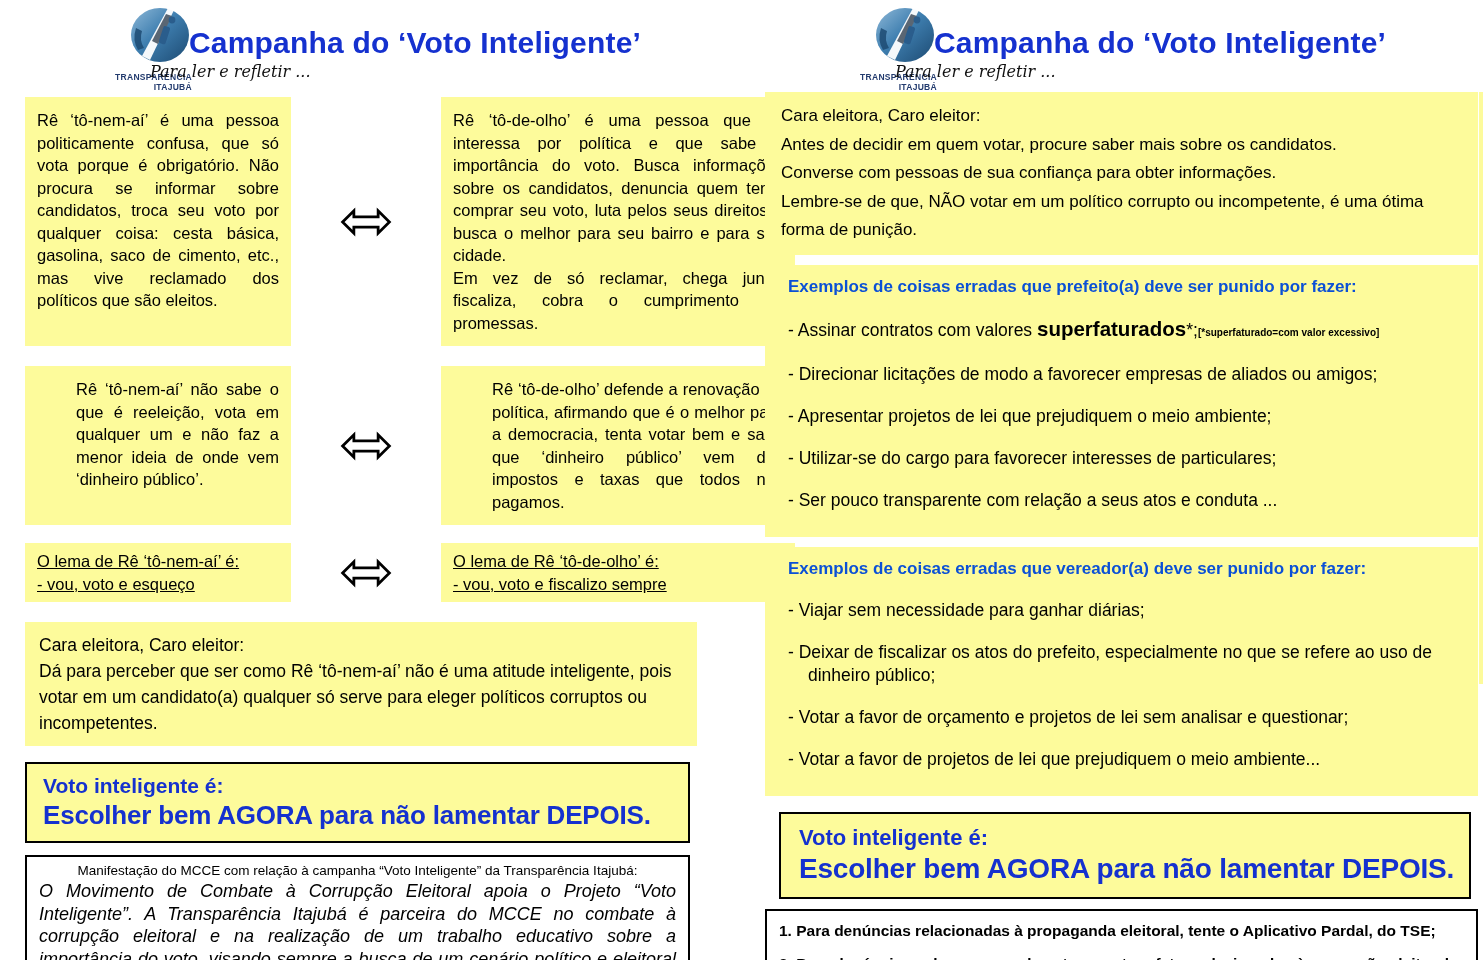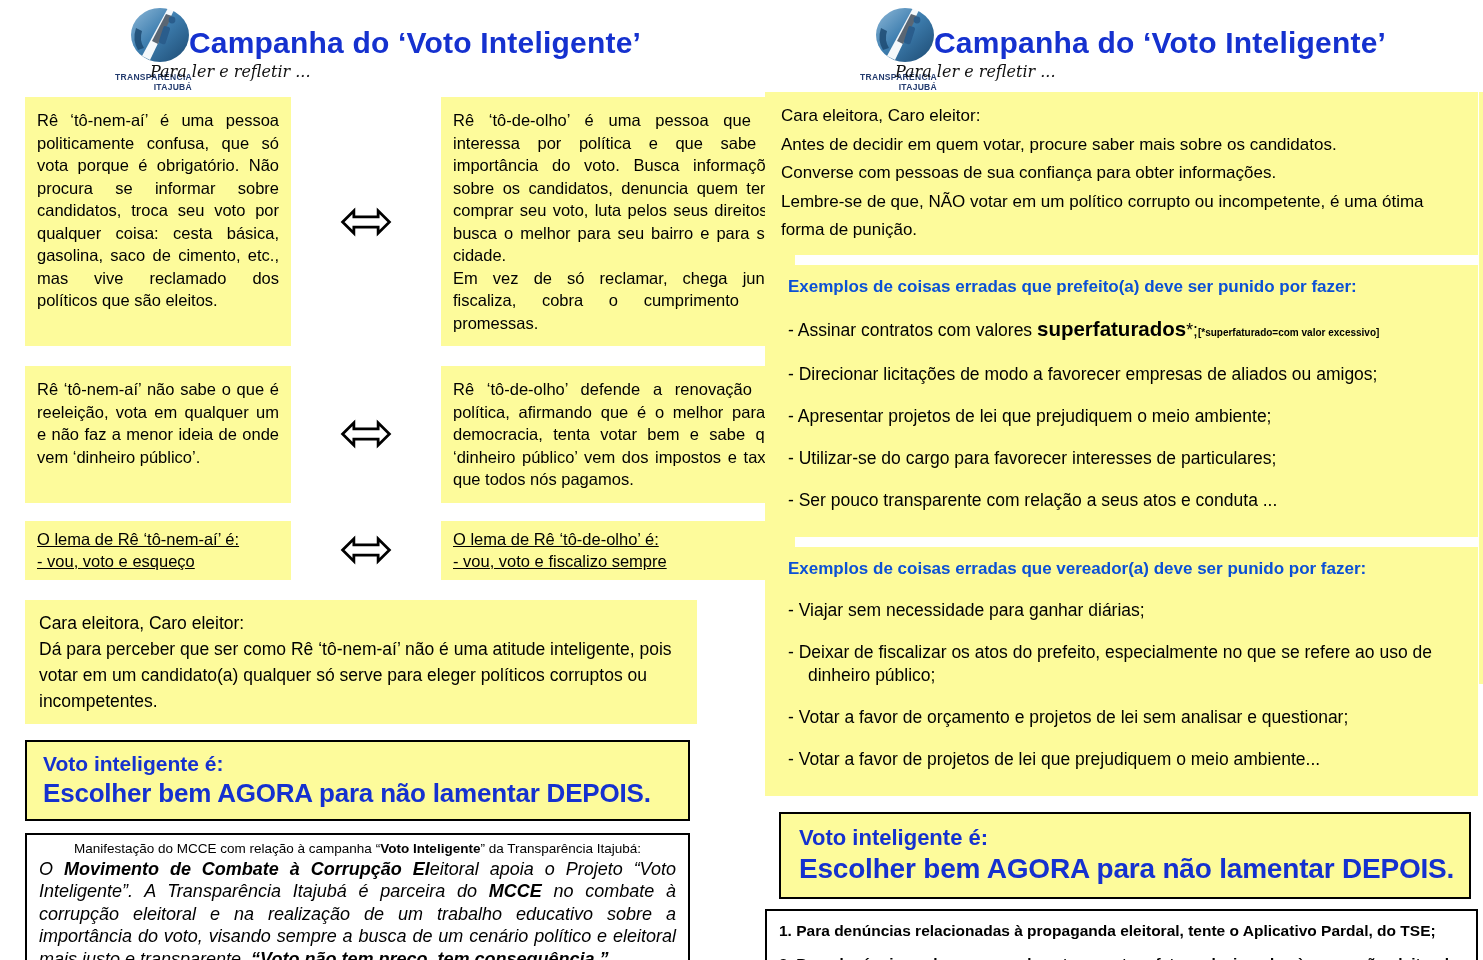--- a/index.html
+++ b/index.html
@@ -26,41 +26,41 @@
   .row { display:flex; align-items:stretch; margin-left:25px;gap:48px; }
   .arrow-col { width:54px; display:flex; align-items:center; justify-content:center; flex:0 0 54px; }
   .colA { width:266px; flex:0 0 266px; }
   .colB { width:354px; flex:0 0 354px; }
   .boxtext { font-size:16.5px; line-height:22.5px; padding:12px 12px; white-space:pre-line; }
   .just { text-align:justify; }
 
   #row1 { margin-top:3px; }
   #row1 .ybox { min-height:233px; }
   #row2 { margin-top:20px; }
-  #row2 .ybox { min-height:120px; }
+  #row2 .ybox { min-height:120px;padding-left:39px; }
   #row3 { margin-top:18px; }
   #row3 .ybox { min-height:52px; }
   #row3 .boxtext { padding:7px 12px;text-decoration:underline; }
 
   .eleitor-note { margin:20px 0 0 25px; width:672px; min-height:108px;
                   font-size:17.5px; line-height:26px; padding:10px 14px; white-space:pre-line; }
 
   .slogan-box { border:2px solid #000; background:#fdfb9b; color:#1531cf; font-weight:bold; }
   #sloganL { margin:16px 0 0 25px; width:665px; padding:8px 14px 10px 16px; }
   #sloganL .s1 { font-size:21px; line-height:27px; }
   #sloganL .s2 { font-size:26px; line-height:32px; letter-spacing:-.2px; }
   #sloganR { margin:16px 0 0 34px; width:692px; padding:9px 14px 11px 18px; }
   #sloganR .s1 { font-size:22px; line-height:29px; }
   #sloganR .s2 { font-size:28px; line-height:34px; letter-spacing:-.2px; }
 
   
   .mcce-box { margin:12px 0 0 25px; width:665px; border:2px solid #000; background:#fff; padding:6px 12px 10px 12px; }
   .mcce-head { font-size:13.5px; text-align:center; margin-bottom:2px; }
   .mcce-body { font-style:italic; font-size:18px; line-height:22.5px; text-align:justify; }
-  .b { font-weight:bold; }
+  .b { font-weight:normal; }
 
   
   .rybox { margin-left:20px; width:713px; background:#fdfb9b; }
   #rEleitor { margin-top:-2px; min-height:143px; font-size:17px; line-height:28.5px;
               padding:10px 16px; white-space:pre-line; }
   .exbox { margin-top:10px; padding:12px 16px 6px 23px; }
   .exbox .exhead { color:#0b50d6; font-weight:bold; font-size:17px; margin-bottom:20px; }
   .bullet { font-size:17.5px; line-height:23px; padding-left:20px; text-indent:-20px;
             margin-bottom:19px; white-space:pre-line; }
   .sup-big { font-weight:bold; font-size:20.5px;text-align:right; }

